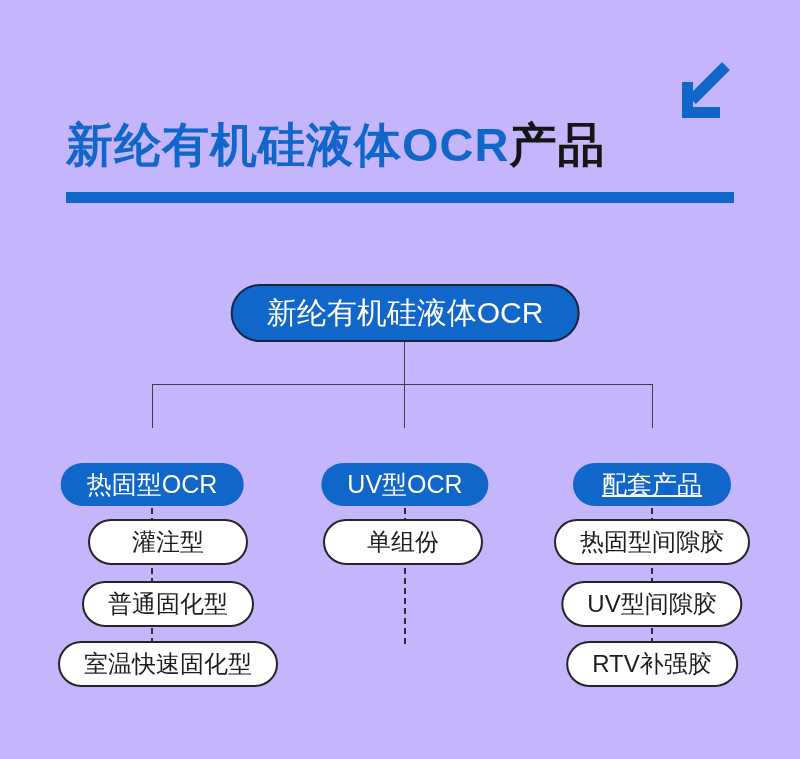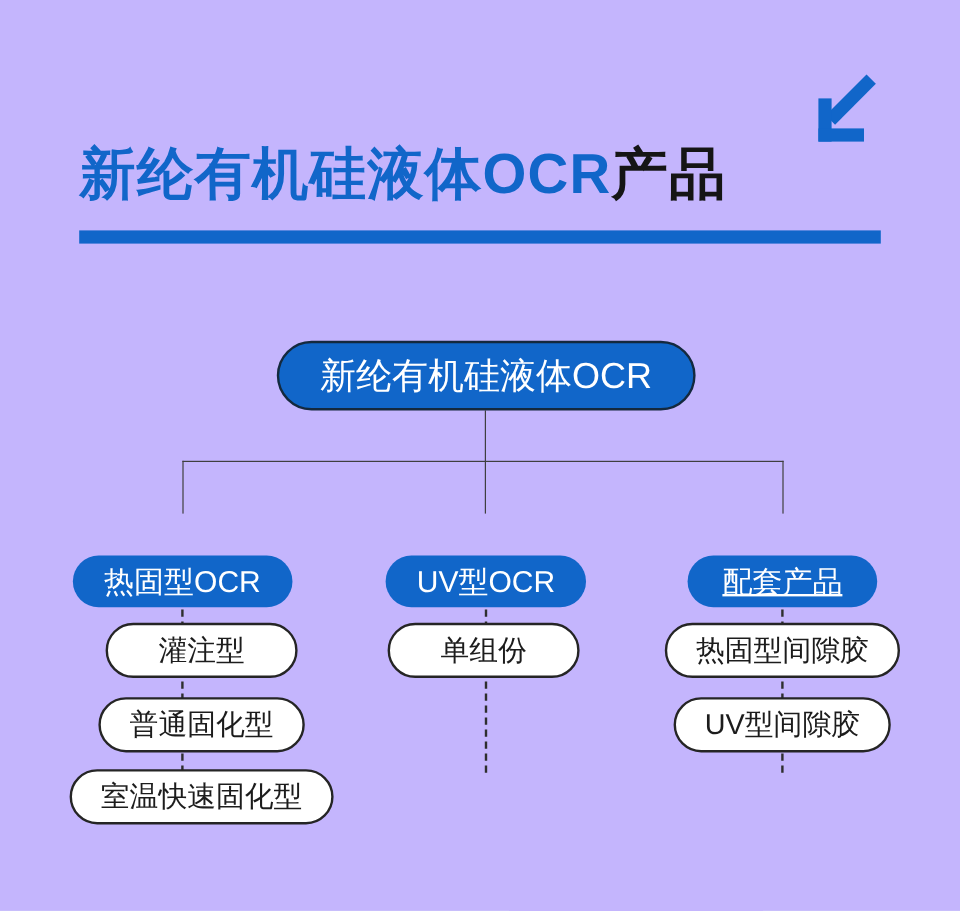--- a/index.html
+++ b/index.html
@@ -111,14 +111,15 @@
   <div class="pill branch-node branch-3">配套产品</div>
 
   <div class="pill leaf-node col-1 row-1">灌注型</div>
   <div class="pill leaf-node col-1 row-2">普通固化型</div>
   <div class="pill leaf-node col-2 row-1">单组份</div>
 
   <div class="pill leaf-node col-1 row-3">室温快速固化型</div>
 
   <div class="pill leaf-node col-3 row-2">UV型间隙胶</div>
   <div class="pill leaf-node col-3 row-1">热固型间隙胶</div>
+  <div class="pill leaf-node col-3 row-3">RTV补强胶</div>
 
 </div>
 
 </body></html>

